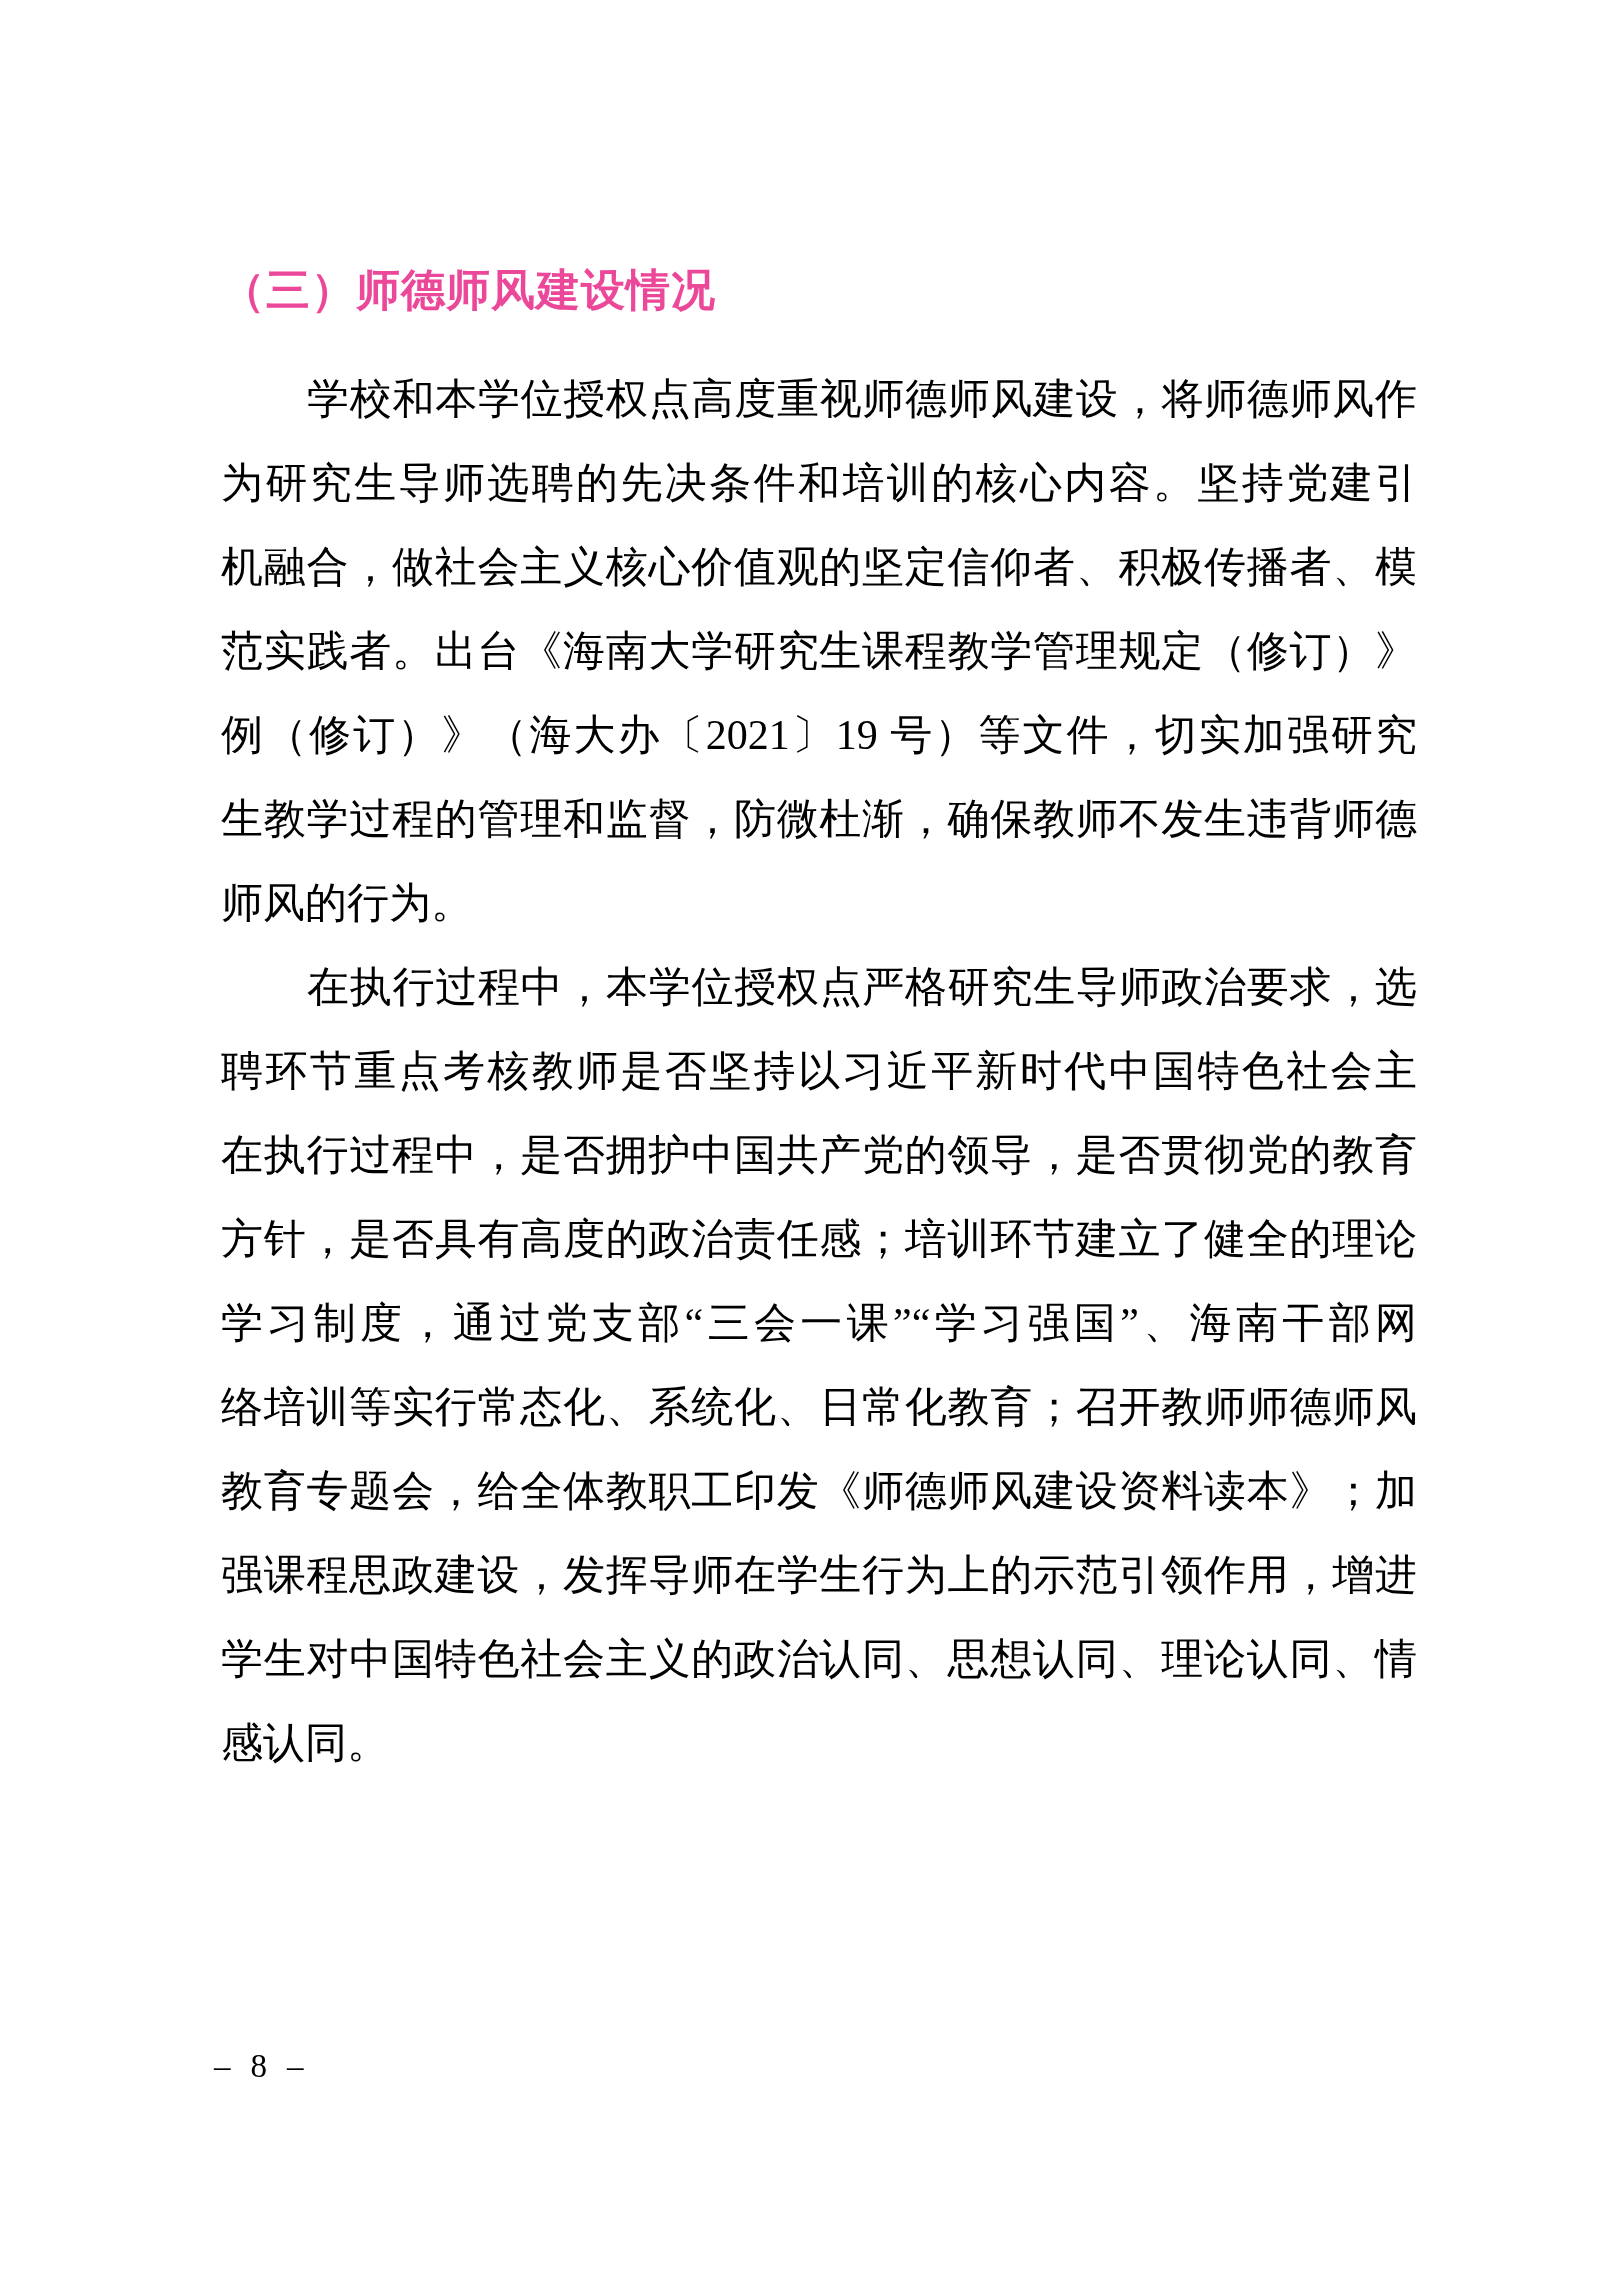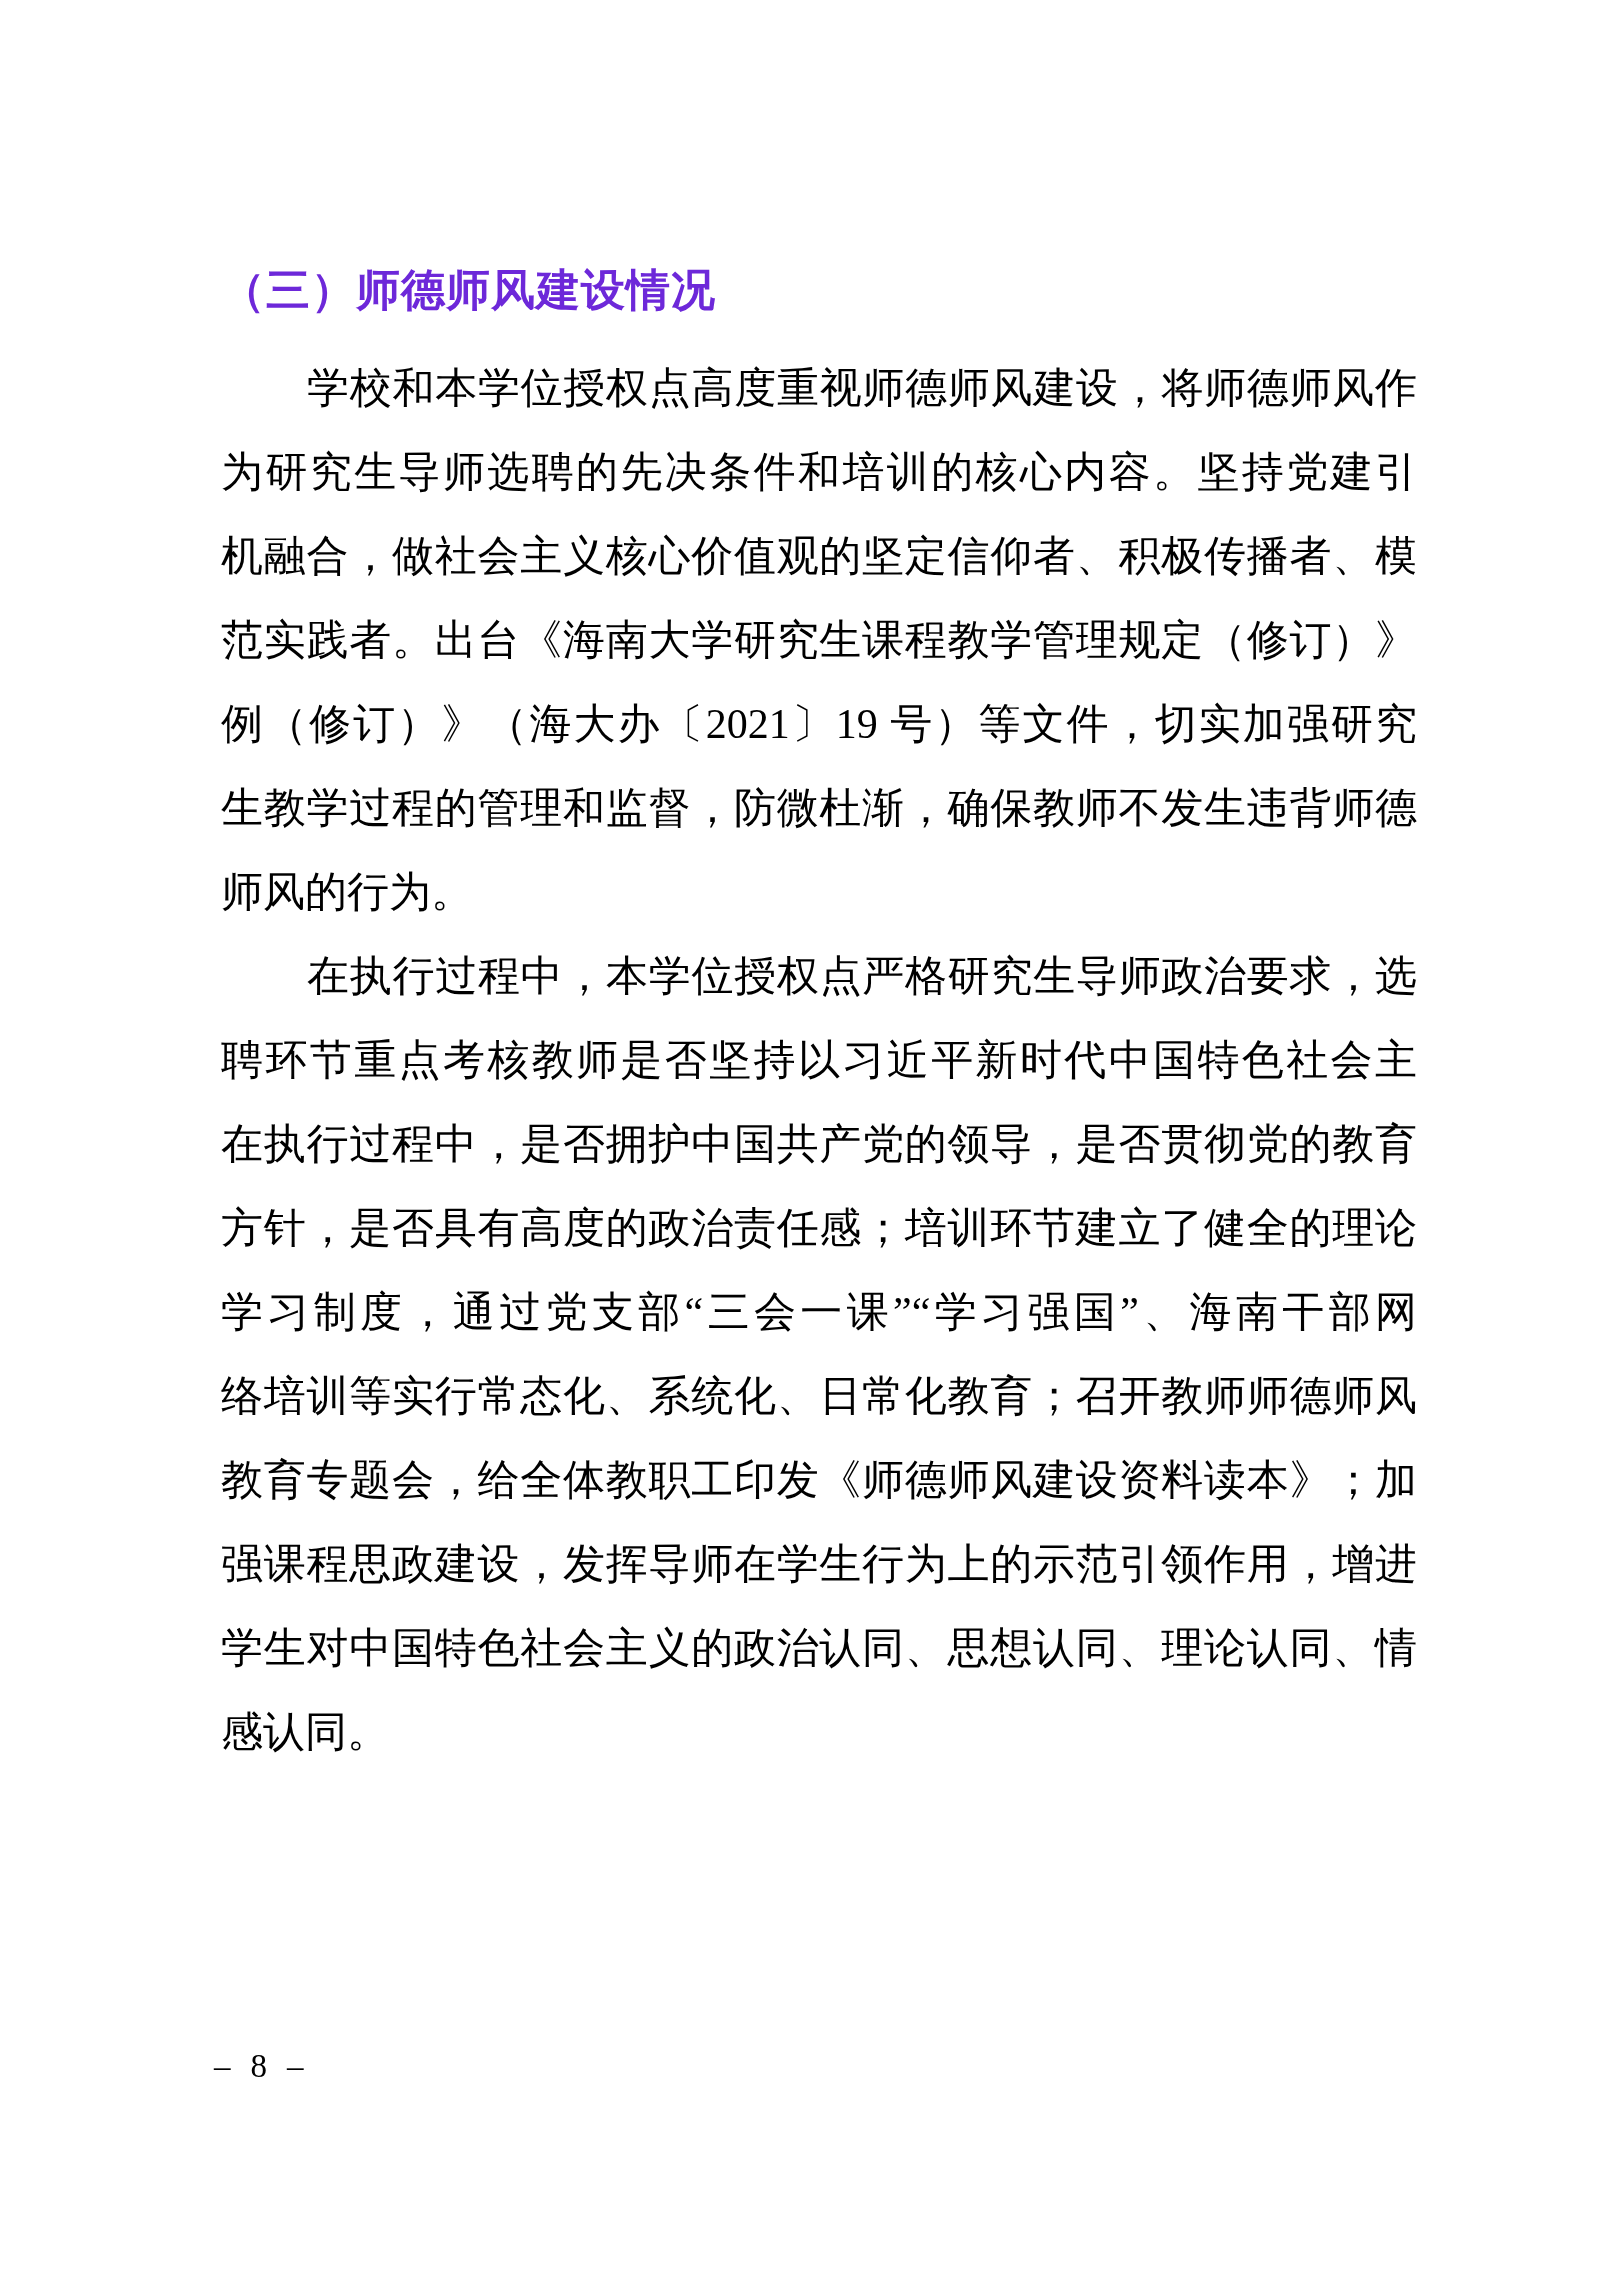--- a/index.html
+++ b/index.html
@@ -19,26 +19,26 @@
   .heading {
     position: absolute;
     left: 221px;
     top: 265px;
     margin: 0;
     font-size: 44px;
     font-weight: 700;
     line-height: 51px;
     letter-spacing: 1px;
     white-space: nowrap;
-    color: #6d28d9;
+    color: #ec4899;
   }
   .body-text {
     position: absolute;
     left: 221px;
-    top: 346px;
+    top: 357px;
     width: 1196px;
     font-size: 42px;
     color: #000000;
   }
   .text-line {
     height: 84px;
     line-height: 84px;
     text-align: justify;
     text-align-last: justify;
     overflow: visible;

